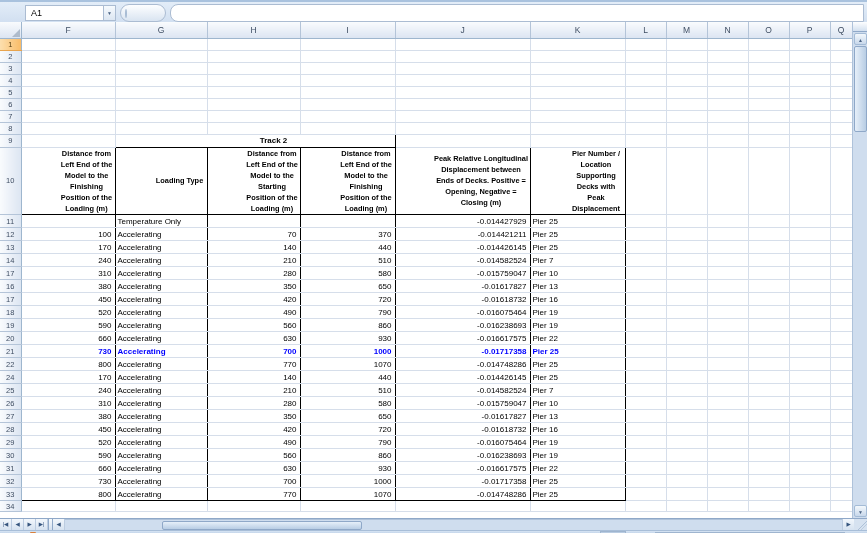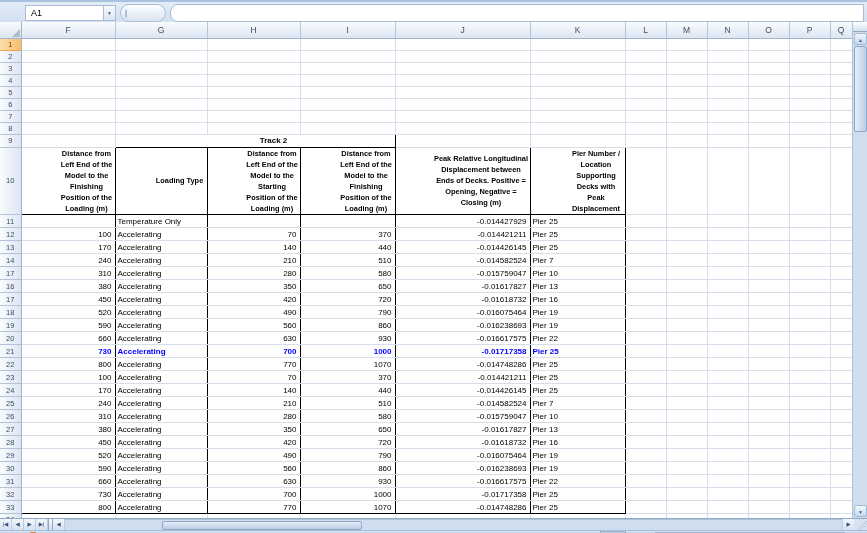--- a/index.html
+++ b/index.html
@@ -464,35 +464,20 @@
             <td class="c num br">-0.014748286</td>
             <td class="c txt br">Pier 25</td>
             <td class="c"></td>
             <td class="c"></td>
             <td class="c"></td>
             <td class="c"></td>
             <td class="c"></td>
             <td class="c"></td>
           </tr>
           <tr class="r13">
-            <td class="rowhdr">23</td>
-            <td class="c num bl br">100</td>
-            <td class="c txt br">Accelerating</td>
-            <td class="c num br">70</td>
-            <td class="c num br">370</td>
-            <td class="c num br">-0.014421211</td>
-            <td class="c txt br">Pier 25</td>
-            <td class="c"></td>
-            <td class="c"></td>
-            <td class="c"></td>
-            <td class="c"></td>
-            <td class="c"></td>
-            <td class="c"></td>
-          </tr>
-          <tr class="r13">
             <td class="rowhdr">24</td>
             <td class="c num bl br">170</td>
             <td class="c txt br">Accelerating</td>
             <td class="c num br">140</td>
             <td class="c num br">440</td>
             <td class="c num br">-0.014426145</td>
             <td class="c txt br">Pier 25</td>
             <td class="c"></td>
             <td class="c"></td>
             <td class="c"></td>

